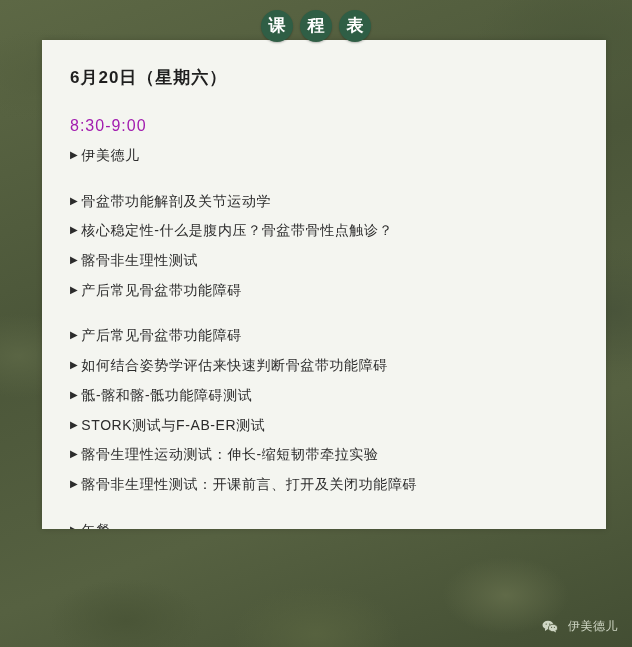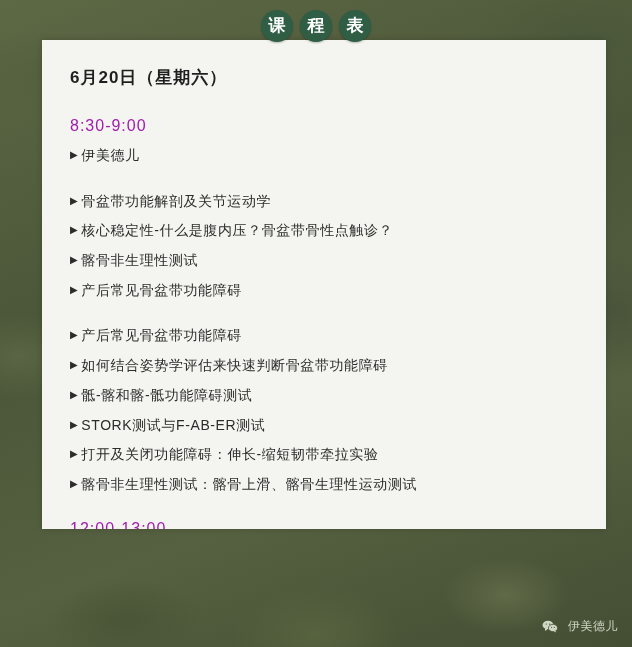--- a/index.html
+++ b/index.html
@@ -179,30 +179,29 @@
       <div class="item">
         <span class="bullet">▶</span>
         <span class="item-text">骶-髂和髂-骶功能障碍测试</span>
       </div>
       <div class="item">
         <span class="bullet">▶</span>
         <span class="item-text">STORK测试与F-AB-ER测试</span>
       </div>
       <div class="item">
         <span class="bullet">▶</span>
-        <span class="item-text">打开及关闭功能障碍：伸长-缩短韧带牵拉实验</span>
-      </div>
-      <div class="item">
-        <span class="bullet">▶</span>
-        <span class="item-text">髂骨非生理性测试：髂骨上滑、髂骨生理性运动测试</span>
-      </div>
-    </div>
-
-    <div class="block">
-      <div class="time">12:00-13:00</div>
+        <span class="item-text">髂骨生理性运动测试：伸长-缩短韧带牵拉实验</span>
+      </div>
+      <div class="item">
+        <span class="bullet">▶</span>
+        <span class="item-text">髂骨非生理性测试：开课前言、打开及关闭功能障碍</span>
+      </div>
+    </div>
+
+    <div class="block">
       <div class="item">
         <span class="bullet">▶</span>
         <span class="item-text">午餐</span>
       </div>
     </div>
 
   </div>
 </div>
 
 <div class="wm">

